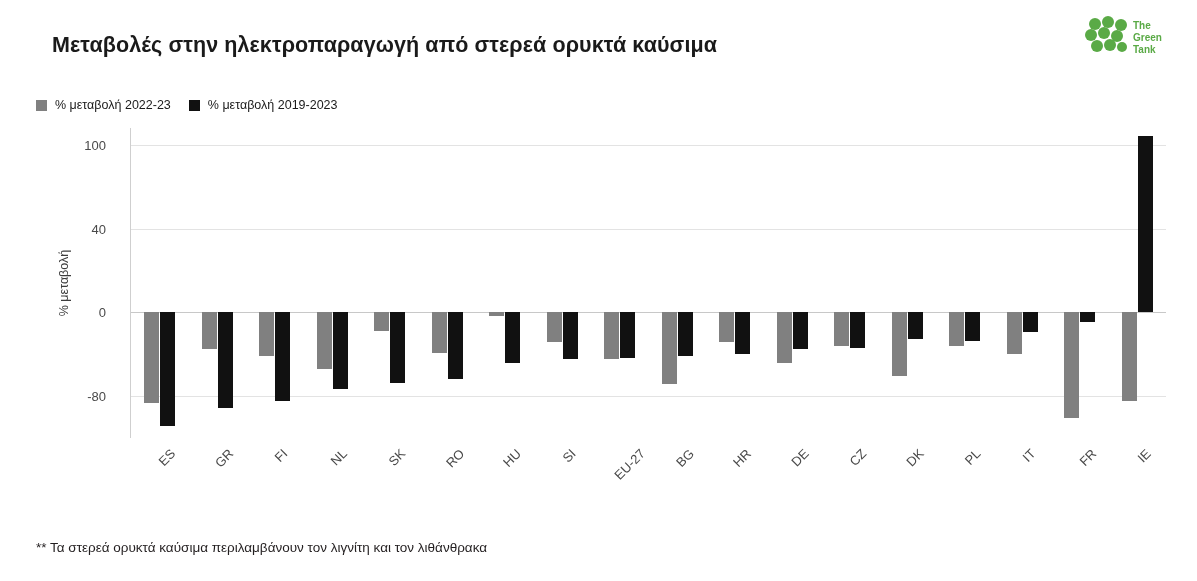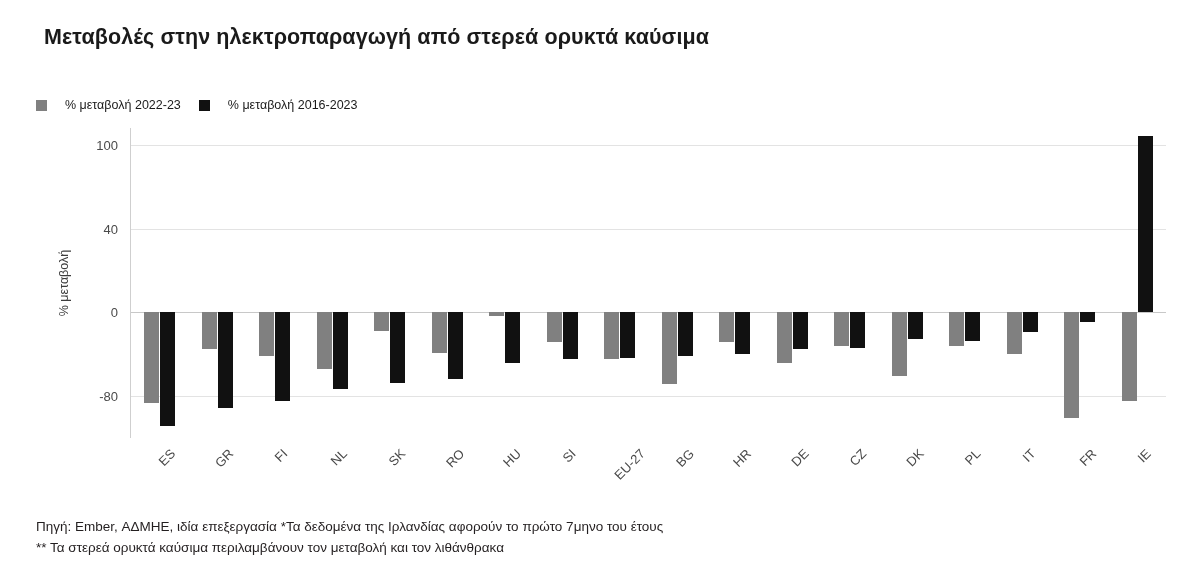--- a/index.html
+++ b/index.html
@@ -29,21 +29,21 @@
     left: 36px;
     top: 16px;
     right: 120px;
   }
   .title {
     font-size: 21.5px;
     font-weight: bold;
     letter-spacing: 0.1px;
     color: #1a1a1a;
     line-height: 1.25;
-    margin: 8px;
+    margin: 16px;
   }
   .subtitle {
     font-size: 19px;
     font-weight: normal;
     color: #3c3c3c;
     line-height: 1.3;
     margin: 6px 0 0 0;
   }
 
   
@@ -63,21 +63,21 @@
     top: 98px;
     display: flex;
     align-items: center;
     gap: 18px;
     font-size: 12.5px;
     color: #1a1a1a;
   }
   .legend-item {
     display: flex;
     align-items: center;
-    gap: 18px;
+    gap: 8px;
   }
   .legend-swatch {
     width: 11px;
     height: 11px;
     display: inline-block;
   }
 
   
   .plot-wrap {
     position: absolute;
@@ -106,21 +106,21 @@
 
   .y-labels {
     position: absolute;
     left: 44px;
     top: 0;
     width: 42px;
     height: 310px;
   }
   .y-label {
     position: absolute;
-    right: 4px;
+    right: 16px;
     transform: translateY(-50%);
     font-size: 13px;
     color: #4a4a4a;
     text-align: right;
     white-space: nowrap;
   }
 
   .chart {
     position: absolute;
     left: 94px;
@@ -198,29 +198,47 @@
 </style>
 </head>
 <body>
 
 <div class="page">
 
   <div class="header">
     <h1 class="title">Μεταβολές στην ηλεκτροπαραγωγή από στερεά ορυκτά καύσιμα</h1>
   </div>
 
+  <div class="logo">
+    <svg width="92" height="48" viewBox="0 0 92 48" xmlns="http://www.w3.org/2000/svg" aria-hidden="true">
+      <g fill="#5aaa46">
+        <circle cx="12" cy="8" r="6"></circle>
+        <circle cx="25" cy="6" r="6"></circle>
+        <circle cx="38" cy="9" r="6"></circle>
+        <circle cx="8" cy="19" r="6"></circle>
+        <circle cx="21" cy="17" r="6"></circle>
+        <circle cx="34" cy="20" r="6"></circle>
+        <circle cx="14" cy="30" r="6"></circle>
+        <circle cx="27" cy="29" r="6"></circle>
+        <circle cx="39" cy="31" r="5"></circle>
+      </g>
+      <text x="50" y="13" font-family="Liberation Sans, sans-serif" font-size="10" font-weight="bold" fill="#5aaa46">The</text>
+      <text x="50" y="25" font-family="Liberation Sans, sans-serif" font-size="10" font-weight="bold" fill="#5aaa46">Green</text>
+      <text x="50" y="37" font-family="Liberation Sans, sans-serif" font-size="10" font-weight="bold" fill="#5aaa46">Tank</text>
+    </svg>
+  </div>
 
   <div class="legend">
     <div class="legend-item">
       <span class="legend-swatch" style="background:#808080"></span>
       <span>% μεταβολή 2022-23</span>
     </div>
     <div class="legend-item">
       <span class="legend-swatch" style="background:#111111"></span>
-      <span>% μεταβολή 2016-2023</span>
+      <span>% μεταβολή 2019-2023</span>
     </div>
   </div>
 
   <div class="plot-wrap">
     <div class="y-axis-title">
       <span>% μεταβολή</span>
     </div>
     <div class="y-labels">
         <div class="y-label" style="top: 268.108px;">-80</div>
         <div class="y-label" style="top: 184.324px;">0</div>
@@ -359,17 +377,16 @@
         <div class="x-label-cell">
           <div class="x-label">FR</div>
         </div>
         <div class="x-label-cell">
           <div class="x-label">IE</div>
         </div>
       </div>
   </div>
 
   <div class="footnotes">
-    <p class="footnote">Πηγή: Ember, ΑΔΜΗΕ, ιδία επεξεργασία *Τα δεδομένα της Ιρλανδίας αφορούν το πρώτο 7μηνο του έτους</p>
-    <p class="footnote">** Τα στερεά ορυκτά καύσιμα περιλαμβάνουν τον μεταβολή και τον λιθάνθρακα</p>
+    <p class="footnote">** Τα στερεά ορυκτά καύσιμα περιλαμβάνουν τον λιγνίτη και τον λιθάνθρακα</p>
   </div>
 
 </div>
 
 </body></html>

